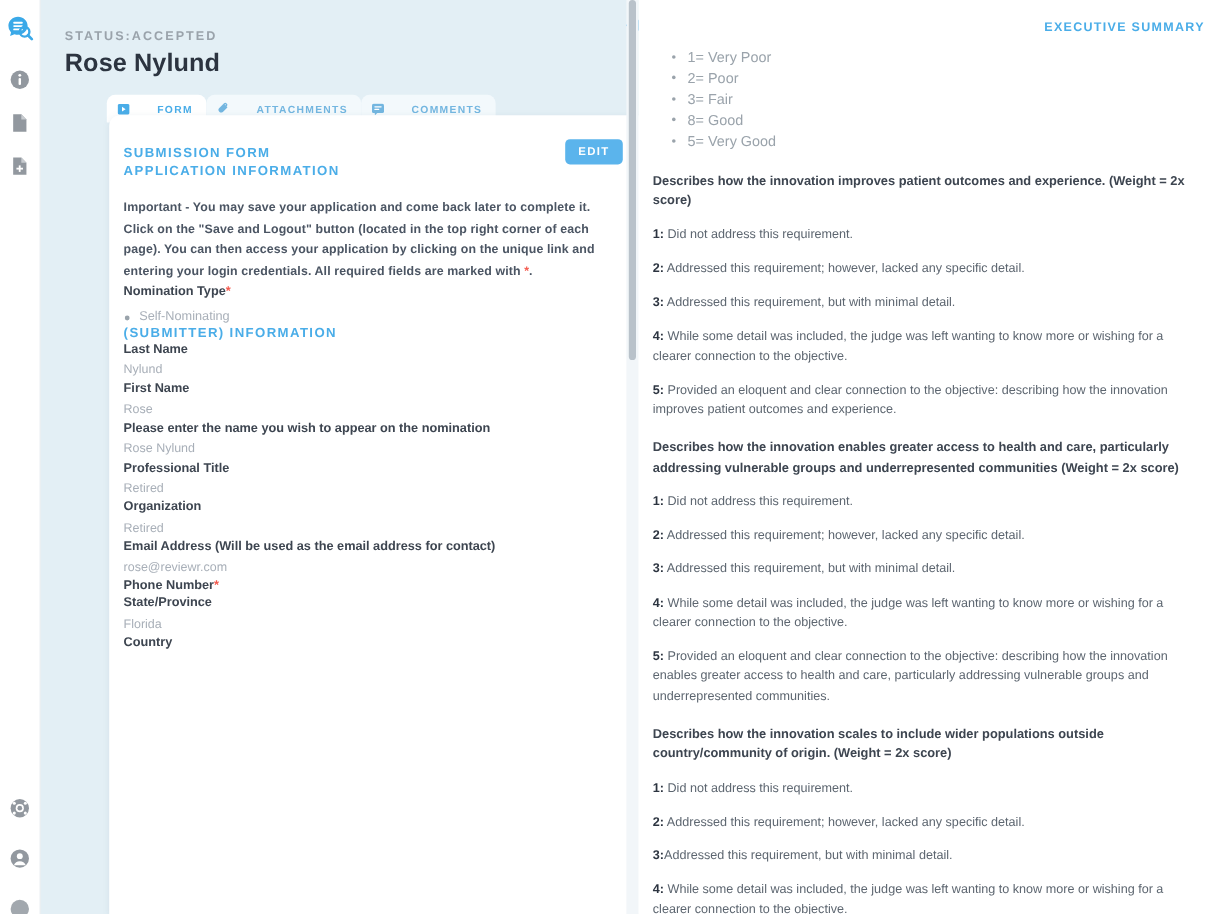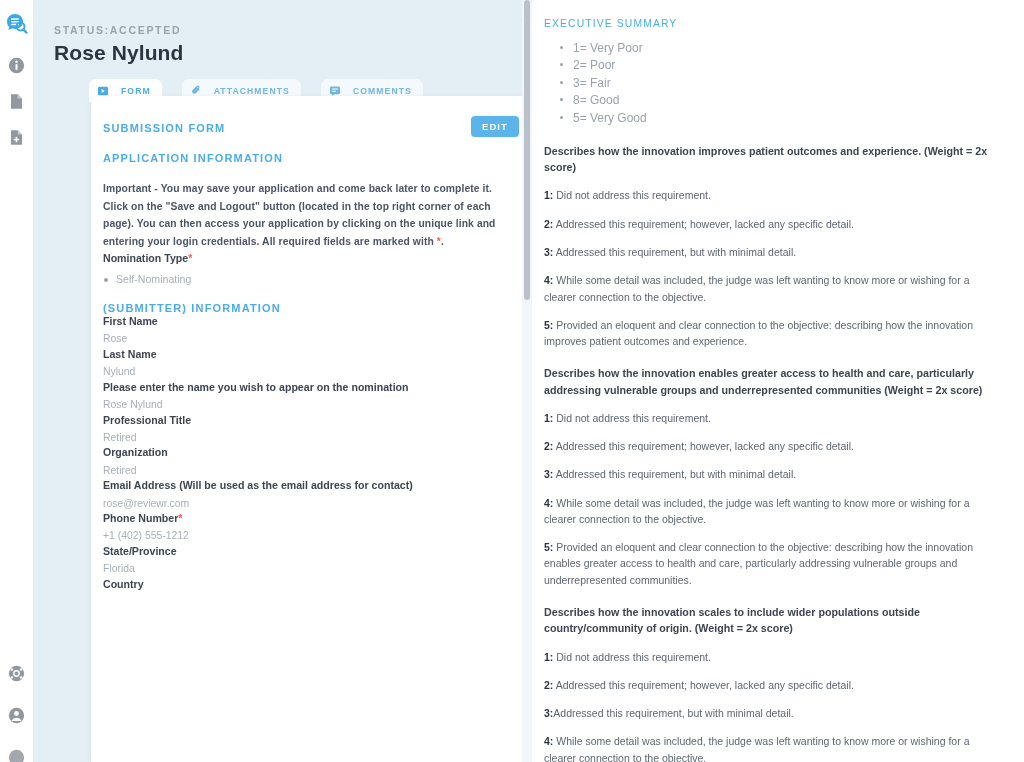--- a/index.html
+++ b/index.html
@@ -54,24 +54,24 @@
     width: 26px; height: 22px; cursor: pointer;
     display: flex; align-items: center; justify-content: center;
     color: #4aade8;
   }
 
   
   .tabs { display: flex; align-items: flex-end; margin: 14px 0 0 55px; height: 23px; }
   .tab {
     height: 23px; padding: 0 11px 0 9px;
     background: #f3f9fc; border-radius: 7px 7px 0 0;
-    display: flex; align-items: center; gap: 13px;
+    display: flex; align-items: center; gap: 23px;
     font-size: 8.6px; font-weight: 700; letter-spacing: 1.1px;
     color: #73b6e0; text-transform: uppercase; cursor: pointer;
-    margin-right: 20px;
+    margin-right: 0;
   }
   .tab.active { background: #ffffff; color: #4aade8; }
   .tab svg { display: block; }
 
   
   .form-card {
     position: absolute; left: 57px; top: 96px;
     width: 450px; height: 666px;
     background: #ffffff;
     border-radius: 9px 9px 0 0;
@@ -81,21 +81,21 @@
   .form-scroll {
     position: absolute; inset: 0 13px 0 0;
     padding: 26px 0 20px 12px;
     overflow: hidden;
   }
   .fc-row { display: flex; align-items: flex-start; justify-content: space-between; gap: 16px; }
   .sec-title {
     color: #4aade8; font-size: 11px; font-weight: 700; letter-spacing: 1.15px;
     text-transform: uppercase;
   }
-  .sec-title.sub { margin-top: 15px; }
+  .sec-title.sub { }
   .edit-btn {
     background: #5bb4ec; color: #ffffff; border: none; border-radius: 4px;
     font-family: inherit; font-size: 9.5px; font-weight: 700; letter-spacing: 1.1px;
     padding: 5px 11px; cursor: pointer; margin-top: -6px; margin-right: 9px;
   }
   .intro {
     margin-top: 16px; font-size: 10.3px; font-weight: 700; line-height: 1.72;
     color: #4b5563; padding-right: 18px; letter-spacing: .1px;
   }
   .intro .req { color: #f4594d; }
@@ -132,22 +132,22 @@
     position: absolute; left: 2px; top: 0; width: 6px; height: 300px;
     background: #b9c2ca; border-radius: 3px;
   }
 
   
   .right-panel {
     flex: 1 1 auto; height: 762px; background: #ffffff;
     padding: 18px 20px 0 12px; overflow: hidden;
   }
   .rp-title {
-    color: #4aade8; font-size: 10.4px; font-weight: 400; letter-spacing: 1.1px;
-    text-transform: uppercase; margin-bottom: 11px;
+    color: #4aade8; font-size: 10.4px; font-weight: 700; letter-spacing: 1.1px;
+    text-transform: uppercase; margin-bottom: 11px; text-align: right;
   }
   .rp-list { list-style: none; margin: 0 0 16px 16px; }
   .rp-list li {
     font-size: 12px; font-weight: 400; color: #9aa3ab;
     line-height: 1.45; position: relative; padding-left: 13px;
   }
   .rp-list li::before {
     content: ""; position: absolute; left: 0; top: 6px;
     width: 3px; height: 3px; border-radius: 50%; background: #9aa3ab;
   }
@@ -289,46 +289,45 @@
         <div class="fld">
           <div class="fld-label"><span>Nomination Type</span><span class="req">*</span></div>
           <div class="bullet-val">Self-Nominating</div>
         </div>
 
 
         <div class="sec-title sub">(SUBMITTER) INFORMATION</div>
 
         <div id="fields-host">
             <div class="fld">
+              <div class="fld-label"><span>Last Name</span></div>
+              <div class="fld-value">Nylund</div>
+            </div>
+            <div class="fld">
               <div class="fld-label"><span>First Name</span></div>
               <div class="fld-value">Rose</div>
             </div>
             <div class="fld">
-              <div class="fld-label"><span>Last Name</span></div>
-              <div class="fld-value">Nylund</div>
-            </div>
-            <div class="fld">
               <div class="fld-label"><span>Please enter the name you wish to appear on the nomination</span></div>
               <div class="fld-value">Rose Nylund</div>
             </div>
             <div class="fld">
               <div class="fld-label"><span>Professional Title</span></div>
               <div class="fld-value">Retired</div>
             </div>
             <div class="fld">
               <div class="fld-label"><span>Organization</span></div>
               <div class="fld-value">Retired</div>
             </div>
             <div class="fld">
               <div class="fld-label"><span>Email Address (Will be used as the email address for contact)</span></div>
               <div class="fld-value">rose@reviewr.com</div>
             </div>
             <div class="fld">
               <div class="fld-label"><span>Phone Number</span><span class="req">*</span></div>
-              <div class="fld-value">+1 (402) 555-1212</div>
             </div>
             <div class="fld">
               <div class="fld-label"><span>State/Province</span></div>
               <div class="fld-value">Florida</div>
             </div>
             <div class="fld">
               <div class="fld-label"><span>Country</span></div>
             </div>
           </div>
 

